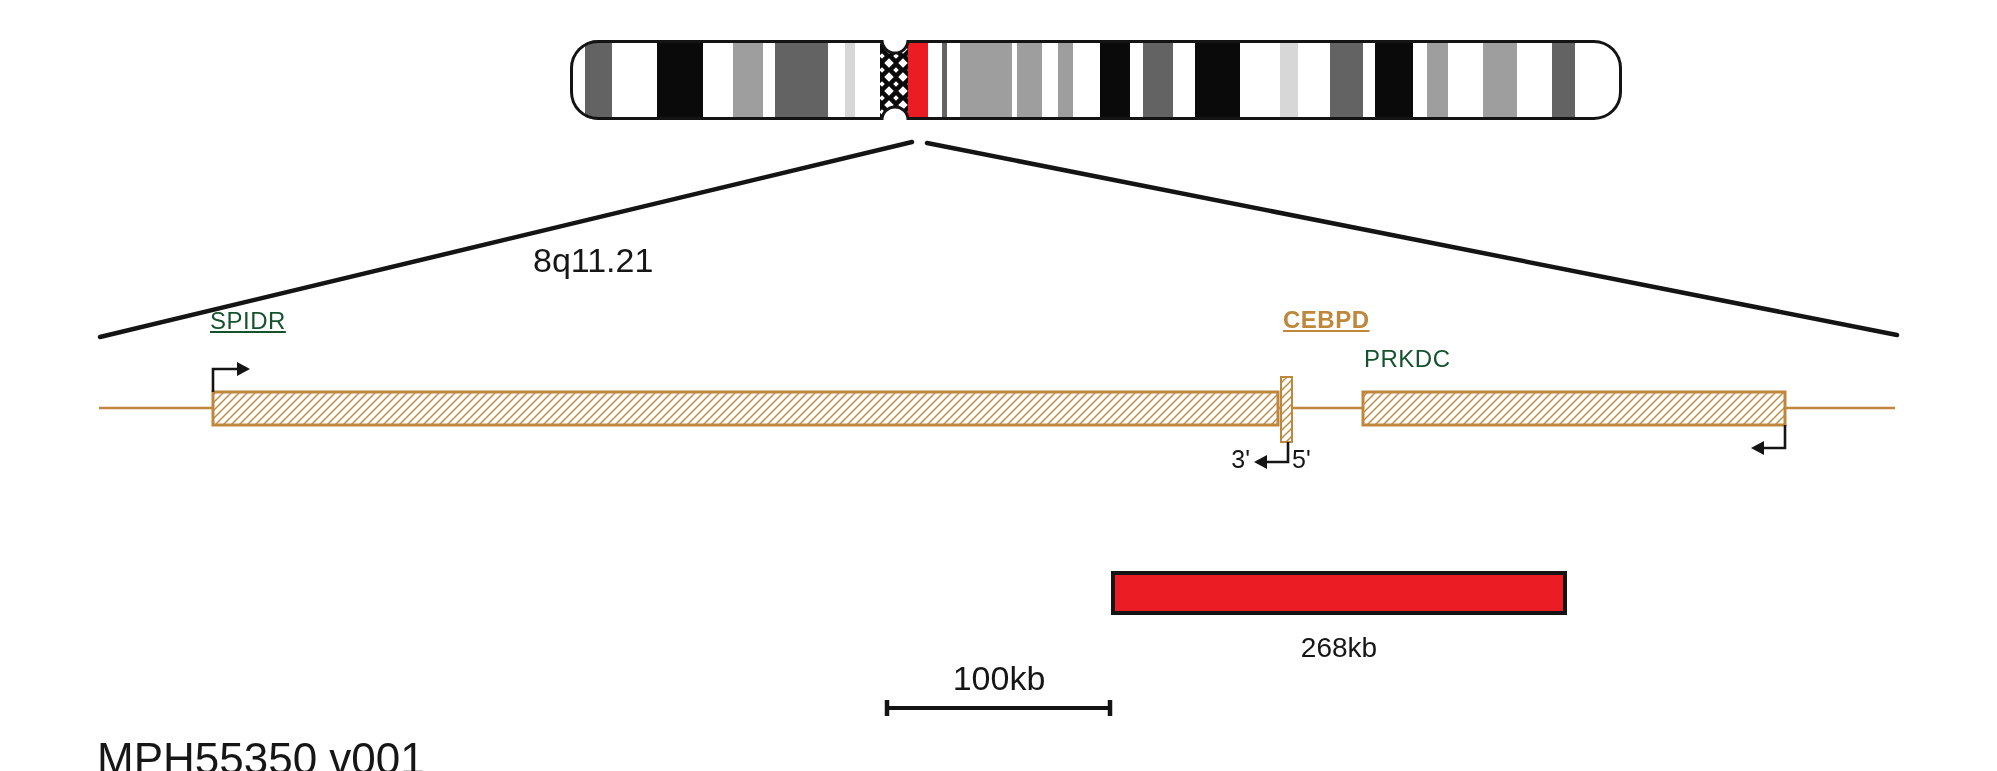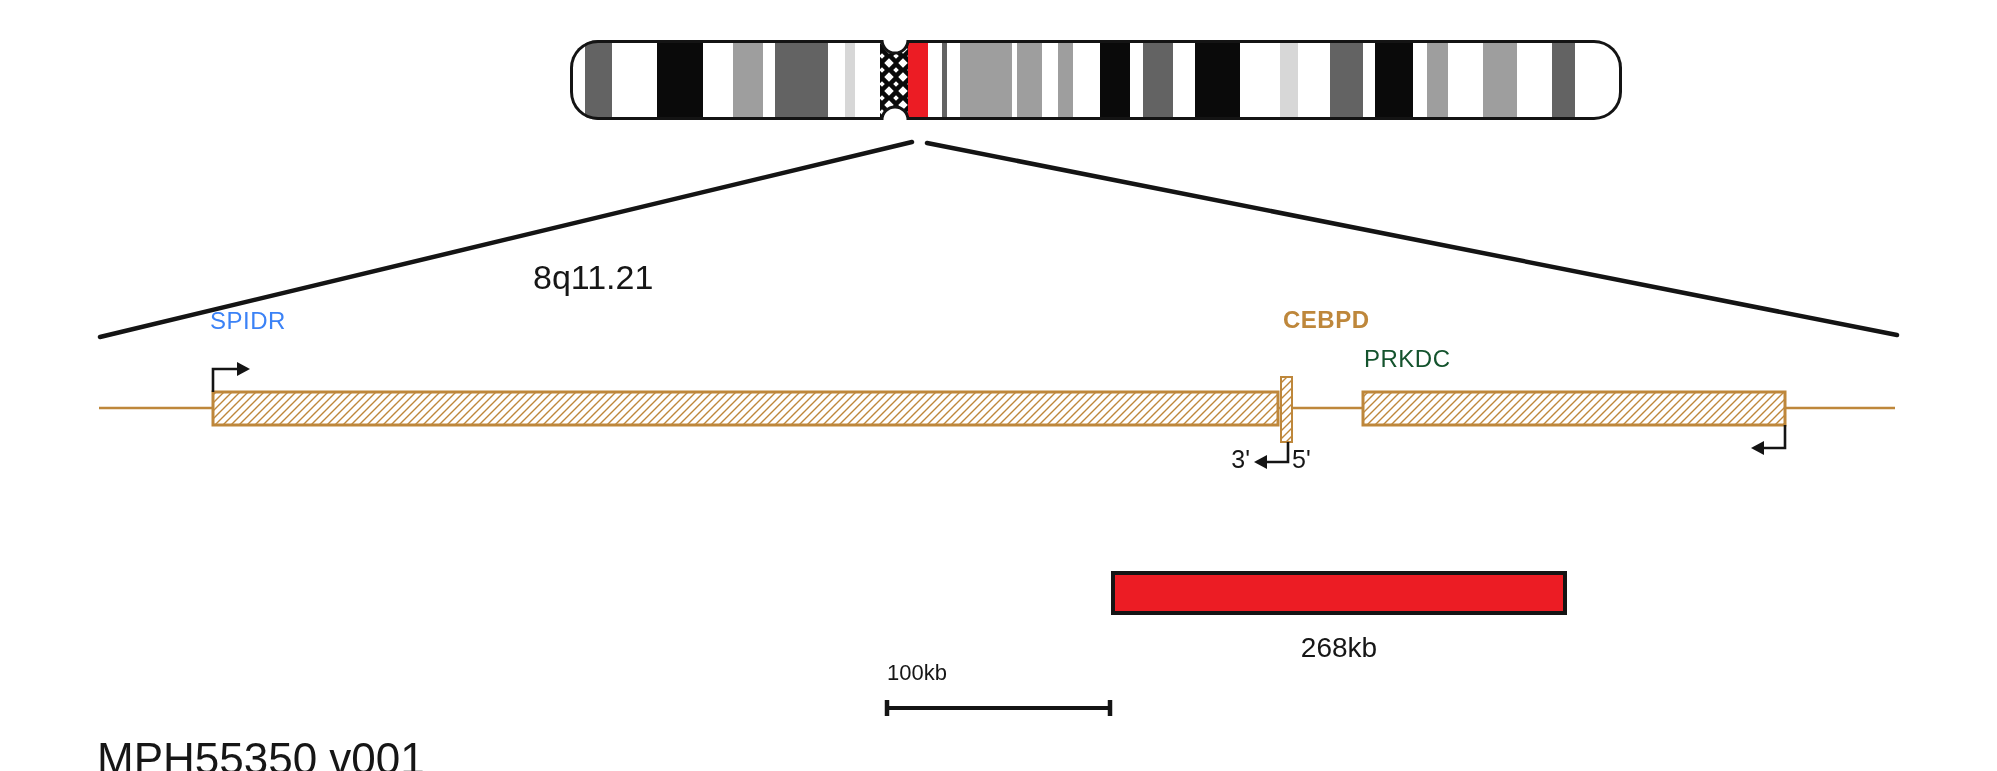--- a/index.html
+++ b/index.html
@@ -12,30 +12,30 @@
     font-family:"Liberation Sans", sans-serif;
   }
   #figure-svg{position:absolute;left:0;top:0;}
   .lbl{
     position:absolute;
     color:#161616;
     white-space:nowrap;
     line-height:1.05;
     font-family:"Liberation Sans", sans-serif;
   }
-  .region  {left:533px;  top:260px; font-size:34px;}
+  .region  {left:533px;  top:243px; font-size:34px;}
   .gene    {font-size:24px; letter-spacing:0.5px;}
   .g-spidr {left:210px;  top:308px;}
   .g-cebpd {left:1283px; top:307px; font-weight:bold;}
   .g-prkdc {left:1364px; top:346px;}
   .prime   {font-size:25px;}
   .p3      {left:1214px; top:446px; width:36px; text-align:right;}
   .p5      {left:1292px; top:446px;}
   .probe-lbl{left:1113px; top:633px; width:452px; text-align:center; font-size:28px;}
-  .scale-lbl{left:887px;  top:661px; width:224px; font-size:22px;}
+  .scale-lbl{left:887px;  top:661px; width:224px; text-align:center; font-size:34px;}
   .footer  {left:97px;   top:736px; font-size:44px;}
 </style>
 </head>
 <body>
 
 <div class="canvas">
 
   <svg id="figure-svg" width="1997" height="771" viewBox="0 0 1997 771">
     <defs>
       <clipPath id="chromClip">
@@ -119,22 +119,22 @@
         <rect x="1113" y="573" width="452" height="40" fill="#EC1C24" stroke="#141414" stroke-width="4"></rect>
       </g>
     <g id="g-scale">
         <line x1="887" y1="708" x2="1110" y2="708" stroke="#141414" stroke-width="4"></line>
         <line x1="887" y1="700" x2="887" y2="716" stroke="#141414" stroke-width="4.5"></line>
         <line x1="1110" y1="700" x2="1110" y2="716" stroke="#141414" stroke-width="4.5"></line>
       </g>
   </svg>
 
   <div class="lbl region">8q11.21</div>
-  <div class="lbl gene g-spidr" style="color: #3b82f6;">SPIDR</div>
-  <div class="lbl gene g-cebpd" style="color: rgb(190, 135, 59);">CEBPD</div>
+  <div class="lbl gene g-spidr" style="color: #14532d; text-decoration: underline;">SPIDR</div>
+  <div class="lbl gene g-cebpd" style="color: rgb(190, 135, 59); text-decoration: underline;">CEBPD</div>
   <div class="lbl gene g-prkdc" style="color: #14532d;">PRKDC</div>
   <div class="lbl prime p3">3'</div>
   <div class="lbl prime p5">5'</div>
   <div class="lbl probe-lbl">268kb</div>
   <div class="lbl scale-lbl">100kb</div>
   <div class="lbl footer">MPH55350 v001</div>
 
 </div>
 
 </body></html>

